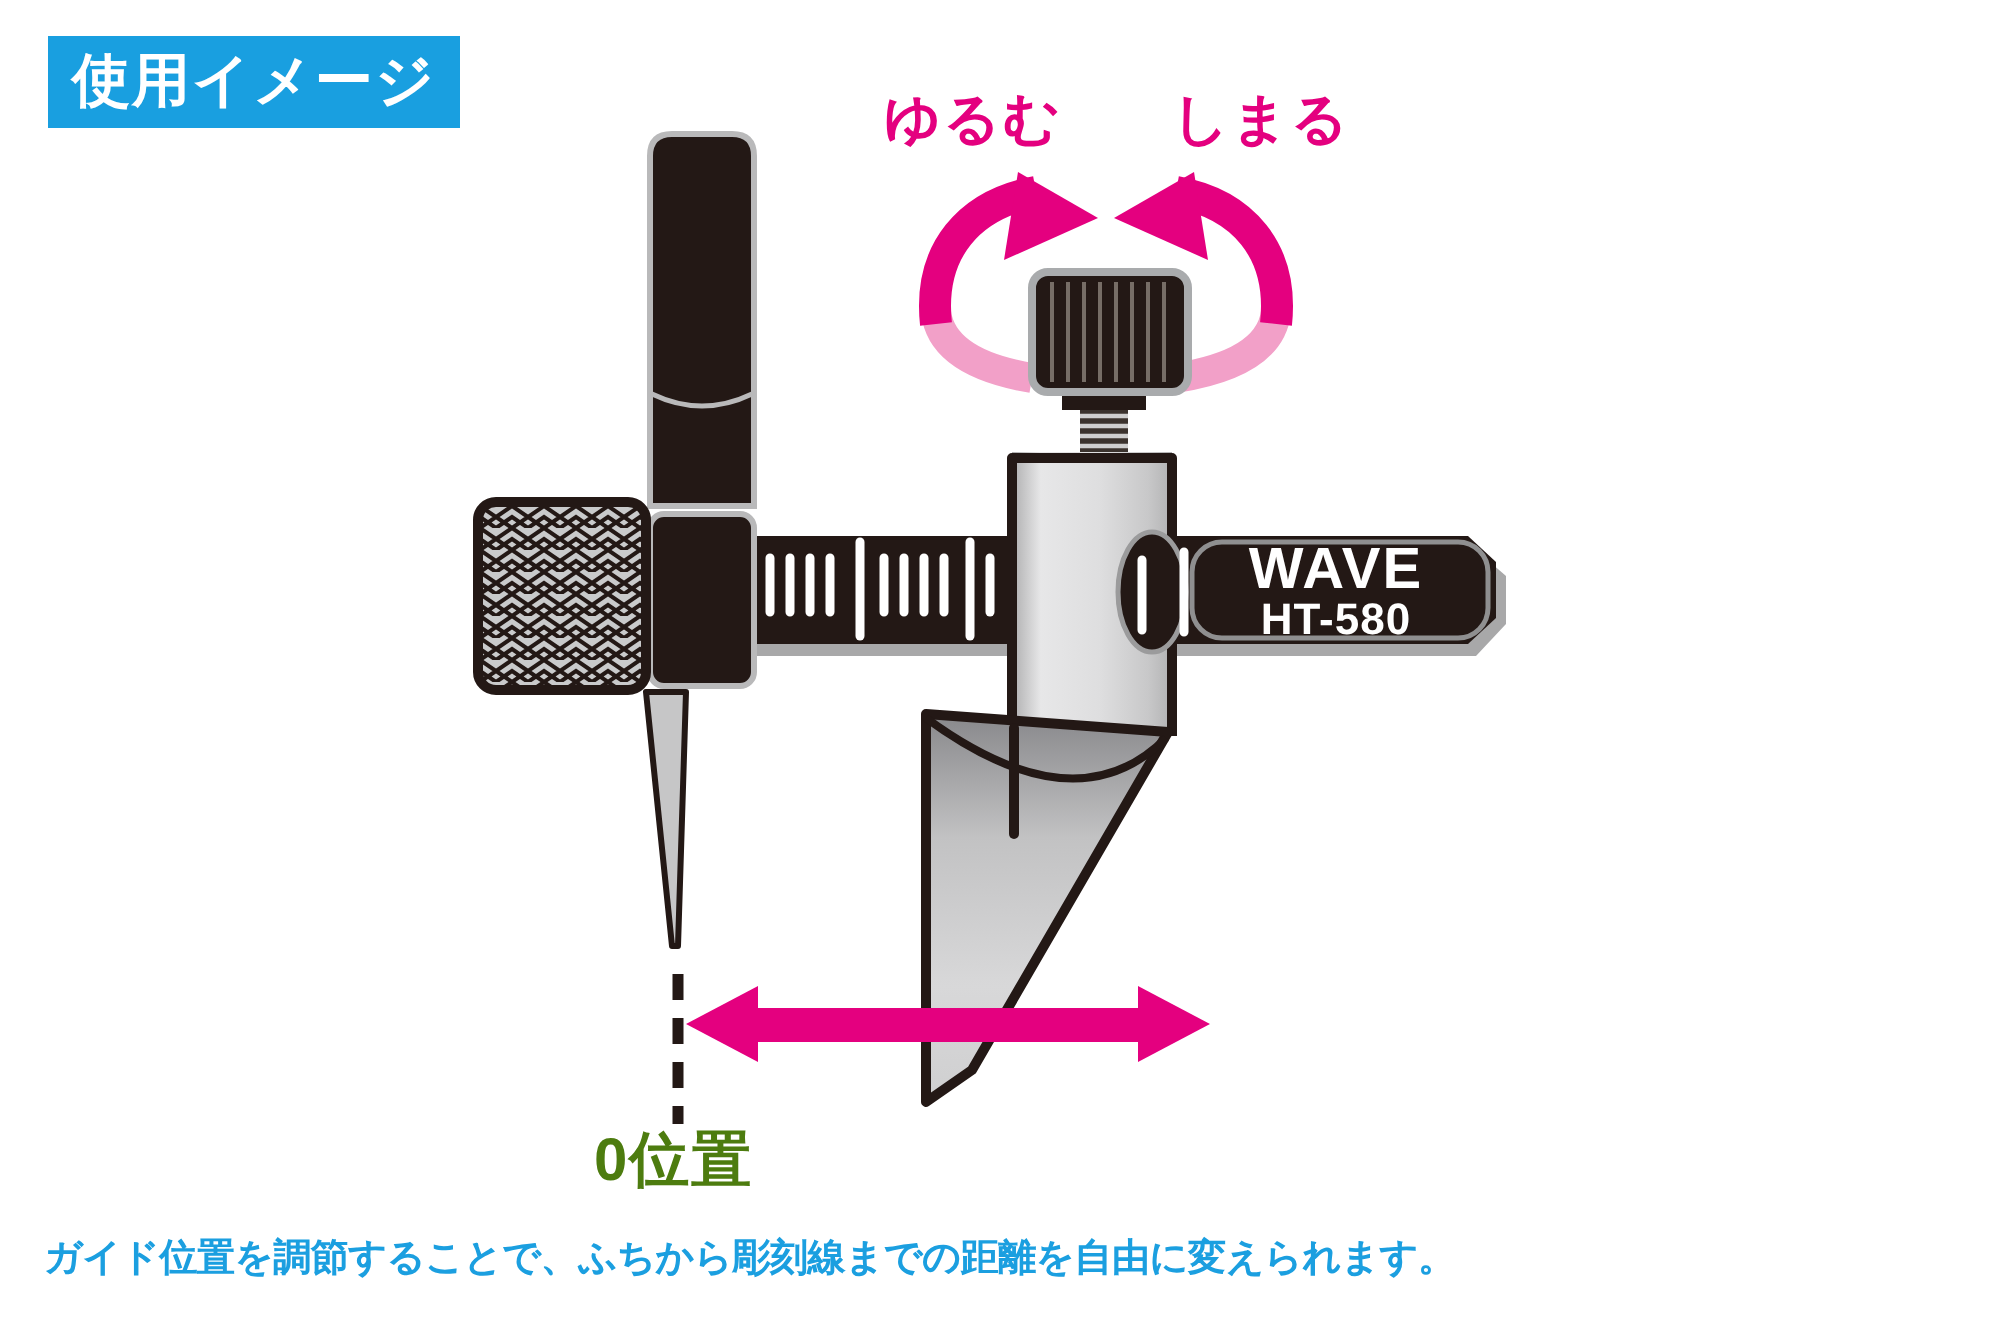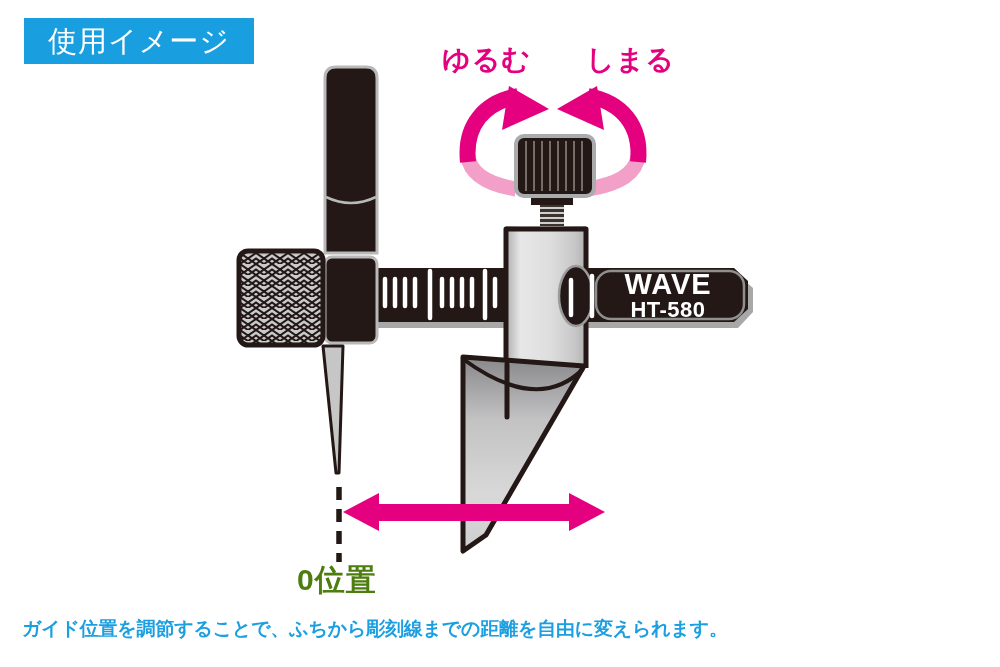--- a/index.html
+++ b/index.html
@@ -2,22 +2,22 @@
 <html><head>
 <meta charset="utf-8">
 <style>
   html,body{margin:0;padding:0;background:#ffffff;}
   .canvas{
     position:relative;width:1000px;height:667px;background:#ffffff;overflow:hidden;
     font-family:"Liberation Sans","DejaVu Sans",sans-serif;
   }
   .abs{position:absolute;}
   .badge{
-    left:24px;top:18px;height:46px;line-height:46px;padding:0 24px;
-    background:#199FE0;color:#ffffff;font-size:29px;font-weight:normal;letter-spacing:1px;
+    left:24px;top:18px;height:46px;line-height:46px;padding:0 12px;
+    background:#199FE0;color:#ffffff;font-size:29px;font-weight:bold;letter-spacing:1px;
   }
   .rot-label{
     top:41px;font-size:28px;font-weight:bold;color:#E4007F;letter-spacing:1px;white-space:nowrap;
   }
   .rot-label.loosen{left:442px;}
   .rot-label.tighten{left:586px;}
   .zero-label{
     left:297px;top:560px;font-size:30px;font-weight:bold;color:#4d7c0f;letter-spacing:1px;white-space:nowrap;
   }
   .caption{

